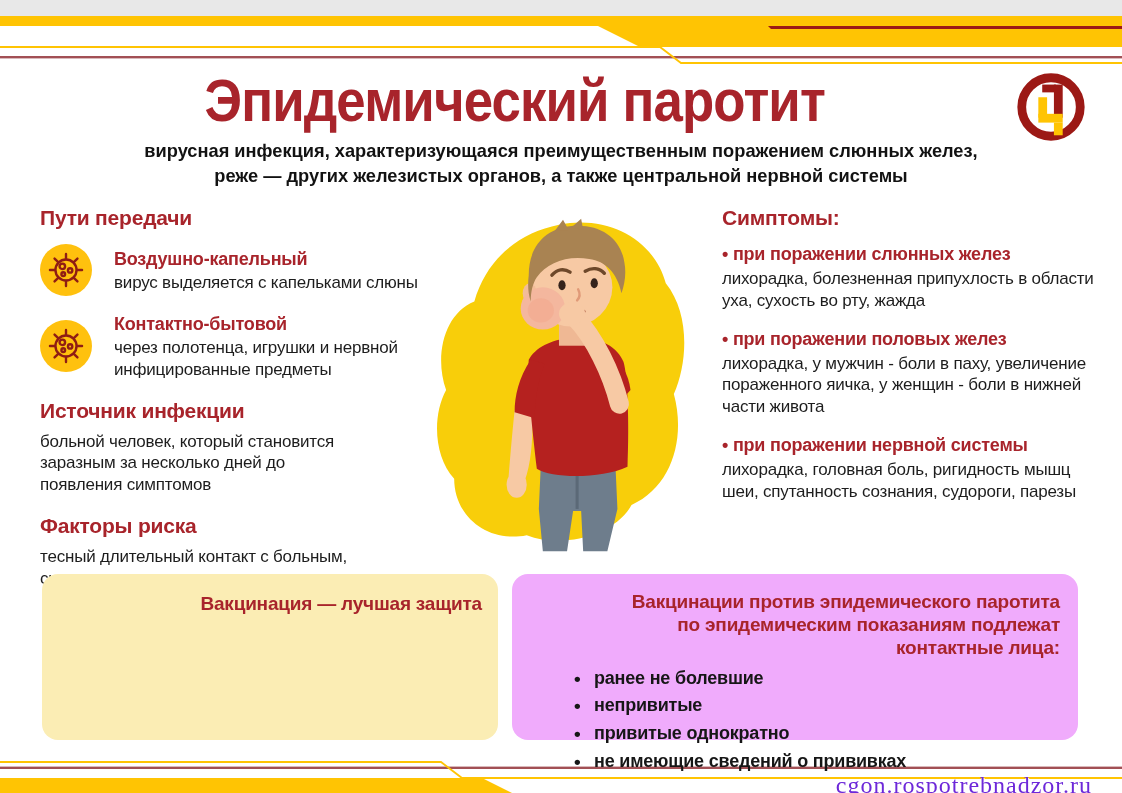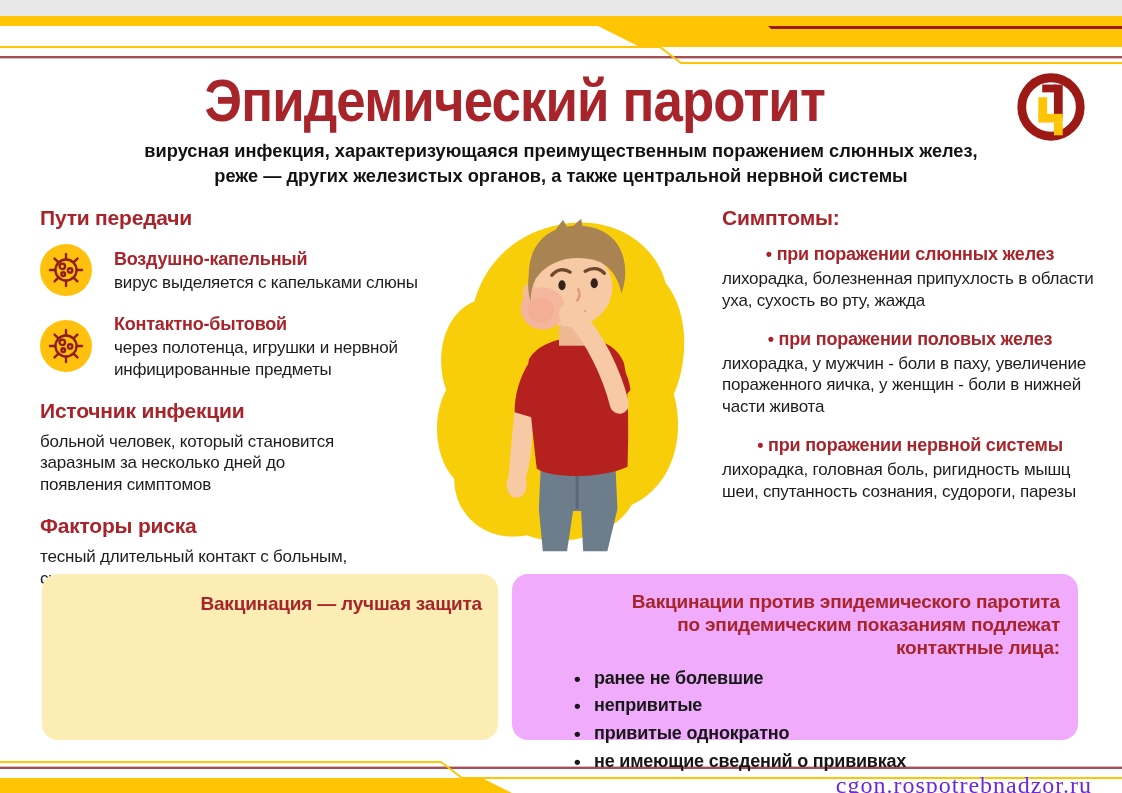--- a/index.html
+++ b/index.html
@@ -31,21 +31,21 @@
     color:#A8242B;font-size:21px;font-weight:700;letter-spacing:-0.2px;
     margin:0 0 14px 0;
   }
   .t-item{display:flex;align-items:center;gap:22px;margin-bottom:16px;}
   .t-icon{flex:0 0 52px;width:52px;height:52px;border-radius:50%;
     background:#FFC10E;display:flex;align-items:center;justify-content:center;}
   .t-title{color:#A8242B;font-size:18px;font-weight:700;letter-spacing:-0.2px;margin:2px 0 2px 0;}
   .body-text{color:#1d1d1d;font-size:17px;line-height:1.28;letter-spacing:-0.2px;margin:0;}
   .sec{margin-top:18px;}
   .sym-group{margin-bottom:17px;}
-  .sym-title{color:#A8242B;font-size:18px;font-weight:700;letter-spacing:-0.2px;margin:0 0 3px 0;text-align:center;}
+  .sym-title{color:#A8242B;font-size:18px;font-weight:700;letter-spacing:-0.2px;margin:0 0 3px 0;}
   .sym-title::before{content:"• ";}
   
   .box{position:absolute;top:558px;height:166px;border-radius:16px;box-sizing:border-box;}
   .box-left{left:42px;width:456px;background:#FBEDB4;padding:18px 16px 0 44px;}
   .box-right{left:512px;width:566px;background:#f0abfc;padding:16px 18px 0 58px;}
   .box-h{color:#A8242B;font-size:19px;font-weight:700;line-height:1.22;letter-spacing:-0.2px;text-align:right;}
   .box-body{margin-top:11px;color:#161616;font-size:18px;font-weight:700;line-height:1.3;letter-spacing:-0.2px;}
   .box-body div{margin:0;}
   .box-bullets{margin:8px 0 0 0;padding:0;list-style:none;}
   .box-bullets li{color:#161616;font-size:18px;font-weight:700;line-height:1.22;

